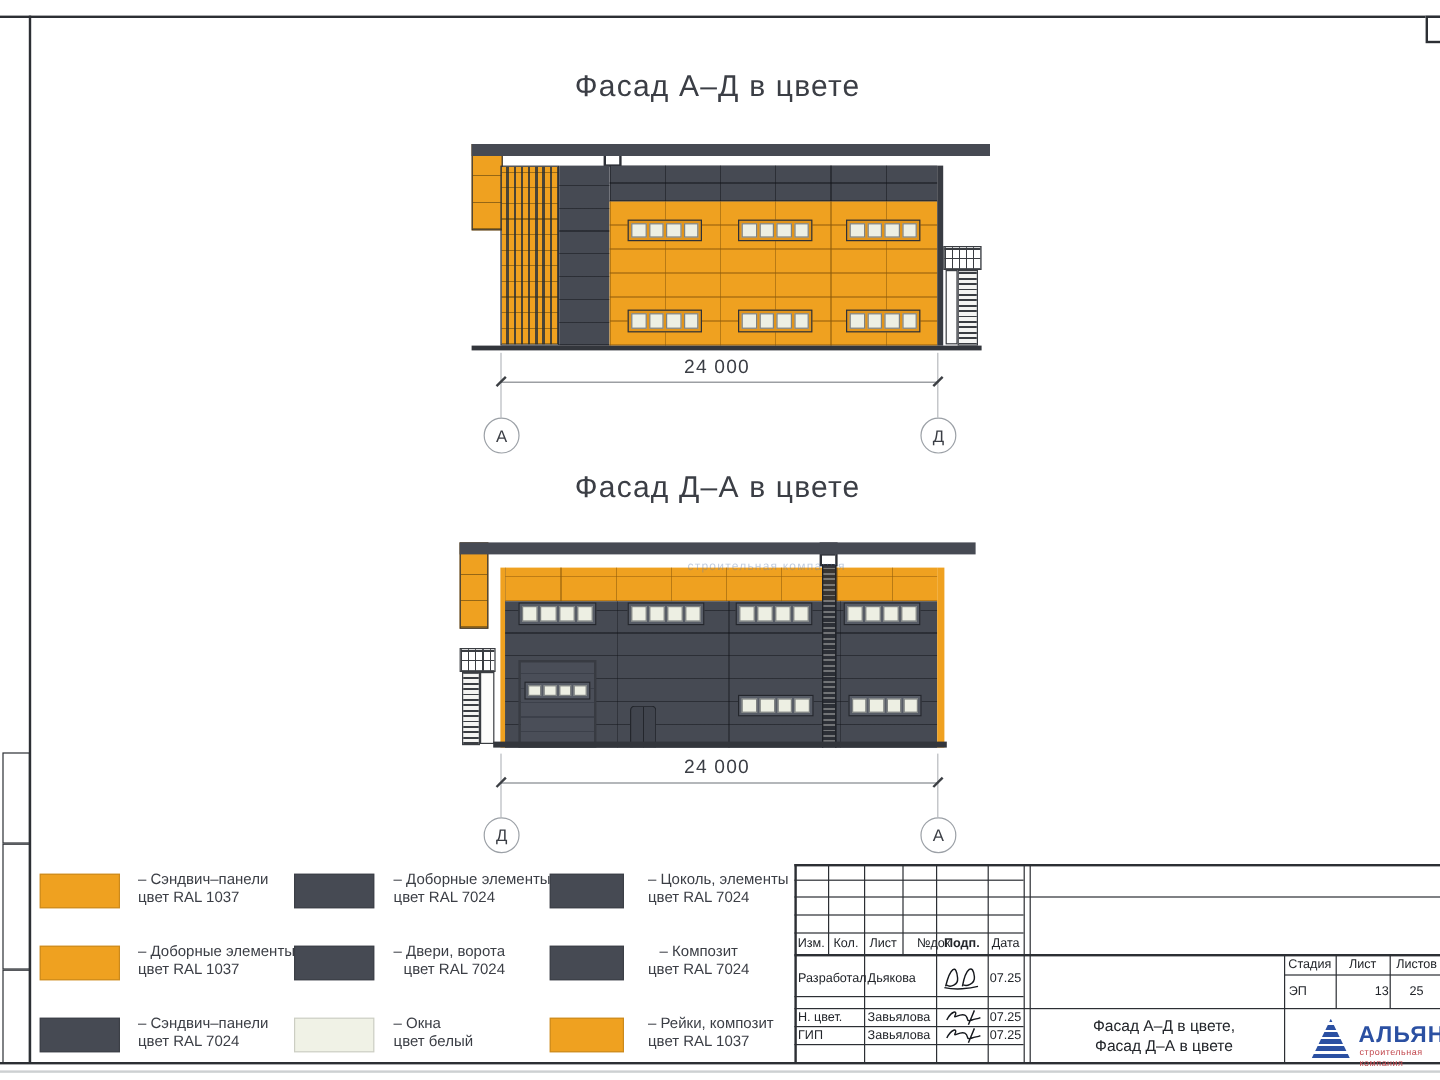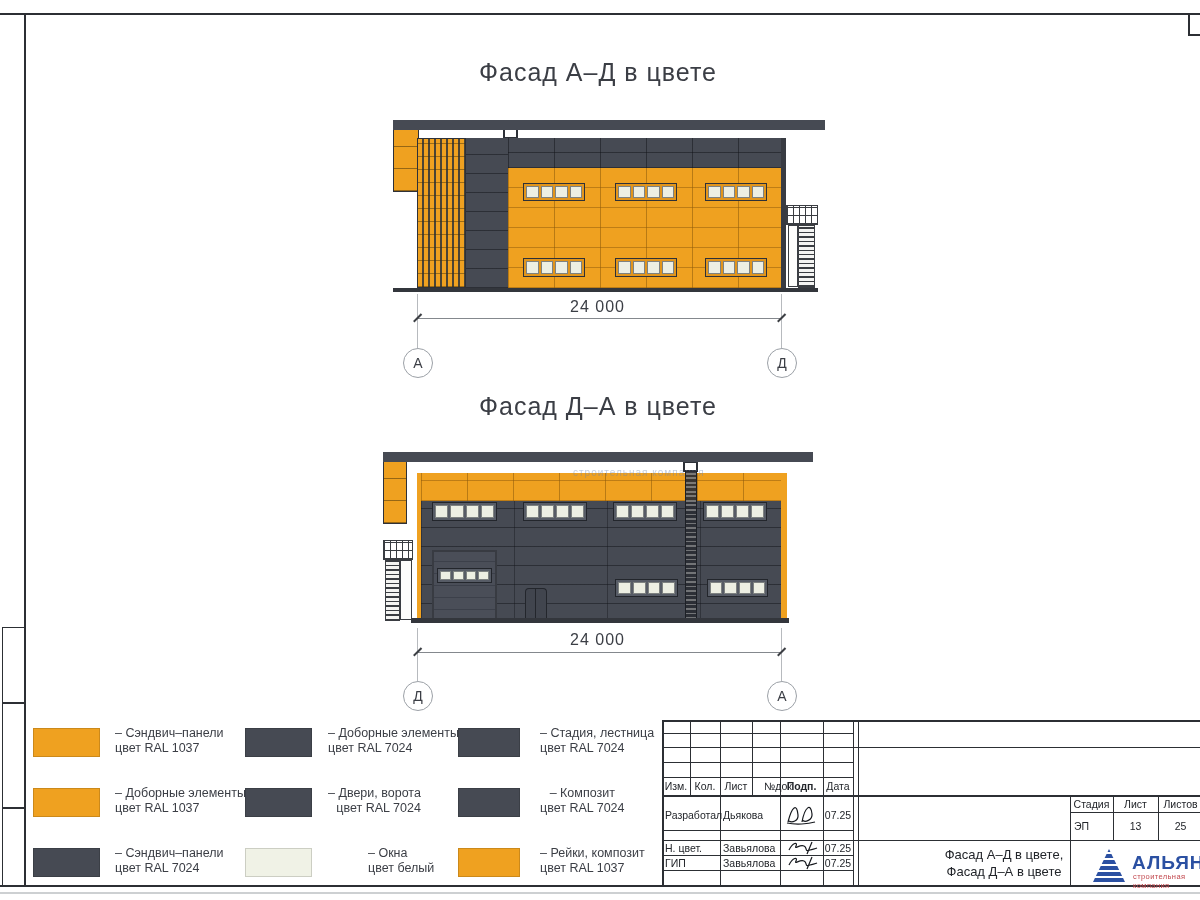--- a/index.html
+++ b/index.html
@@ -277,28 +277,28 @@
     <div class="legtxt" style="left:328px;top:726px;">
         <div>– Доборные элементы</div>
         <div>цвет RAL 7024</div>
       </div>
     <div class="sw" style="left: 245px; top: 788px; width: 67px; height: 29px; background-color: rgb(70, 74, 83);"></div>
     <div class="legtxt" style="left:328px;top:786px;text-align:right;">
         <div>– Двери, ворота</div>
         <div>цвет RAL 7024</div>
       </div>
     <div class="sw" style="left: 245px; top: 848px; width: 67px; height: 29px; background-color: rgb(240, 242, 230);"></div>
-    <div class="legtxt" style="left:328px;top:846px;margin-left:40px;">
+    <div class="legtxt" style="left:328px;top:846px;">
         <div>– Окна</div>
         <div>цвет белый</div>
       </div>
 
     <div class="sw" style="left: 458px; top: 728px; width: 62px; height: 29px; background-color: rgb(70, 74, 83);"></div>
     <div class="legtxt" style="left:540px;top:726px;">
-        <div>– Стадия, лестница</div>
+        <div>– Цоколь, элементы</div>
         <div>цвет RAL 7024</div>
       </div>
     <div class="sw" style="left: 458px; top: 788px; width: 62px; height: 29px; background-color: rgb(70, 74, 83);"></div>
     <div class="legtxt" style="left:540px;top:786px;text-align:center;">
         <div>– Композит</div>
         <div>цвет RAL 7024</div>
       </div>
     <div class="sw" style="left: 458px; top: 848px; width: 62px; height: 29px; background-color: rgb(239, 161, 32);"></div>
     <div class="legtxt" style="left:540px;top:846px;">
         <div>– Рейки, композит</div>
@@ -363,24 +363,24 @@
       <svg width="34" height="15" viewBox="0 0 34 15">
           <path d="M3 10 C7 2,12 2,10 6 C8 10,14 4,18 6 C22 8,18 12,24 10 C27 9,29 9,31 8 M26 2 L21 14" stroke="#15181d" stroke-width="1.2" fill="none"></path>
         </svg>
     </div>
     <div class="tb" style="left:823px;top:855px;width:30px;height:15px;">07.25</div>
 
     <div class="tb" style="left:1070px;top:795px;width:43px;height:17px;">Стадия</div>
     <div class="tb" style="left:1113px;top:795px;width:45px;height:17px;">Лист</div>
     <div class="tb" style="left:1158px;top:795px;width:45px;height:17px;">Листов</div>
     <div class="tb" style="left:1060px;top:812px;width:43px;height:28px;">ЭП</div>
-    <div class="tb" style="left:1113px;top:812px;width:45px;height:28px;">13</div>
+    <div class="tb" style="left:1113px;top:812px;width:45px;height:28px;padding-left:16px;">13</div>
     <div class="tb" style="left:1158px;top:812px;width:45px;height:28px;">25</div>
 
-    <div class="doctitle" style="left:858px;top:840px;width:212px;height:46px;padding-left:40px;">
+    <div class="doctitle" style="left:824px;top:840px;width:212px;height:46px;padding-left:40px;">
       <div>Фасад А–Д в цвете,</div>
       <div>Фасад Д–А в цвете</div>
     </div>
 
     <div>
       <div class="abs" style="left:1093px;top:849px;width:32px;height:33px;
            background-image:repeating-linear-gradient(0deg, #2b50a2 0 4px, #ffffff 4px 6px);
            clip-path:polygon(50% 0, 100% 100%, 0 100%);"></div>
       <div class="logoname" style="left:1132px;top:852px;color:#2b50a2;">АЛЬЯНС</div>
       <div class="logosub" style="left:1133px;top:872px;color:#c2484e;">строительная компания</div>

